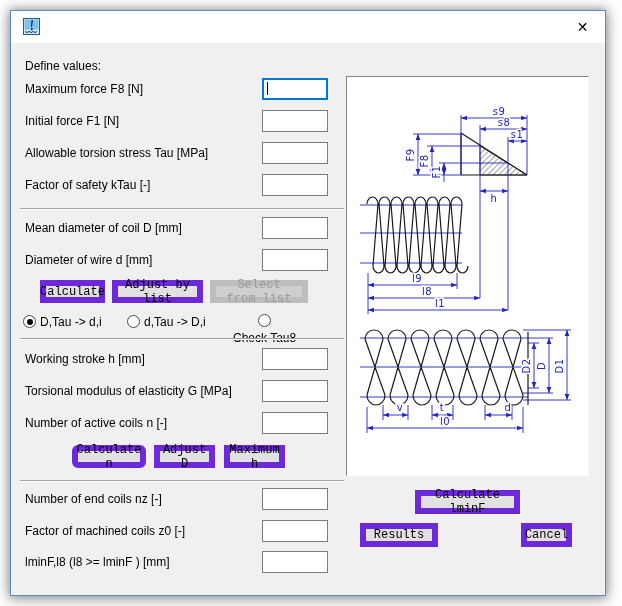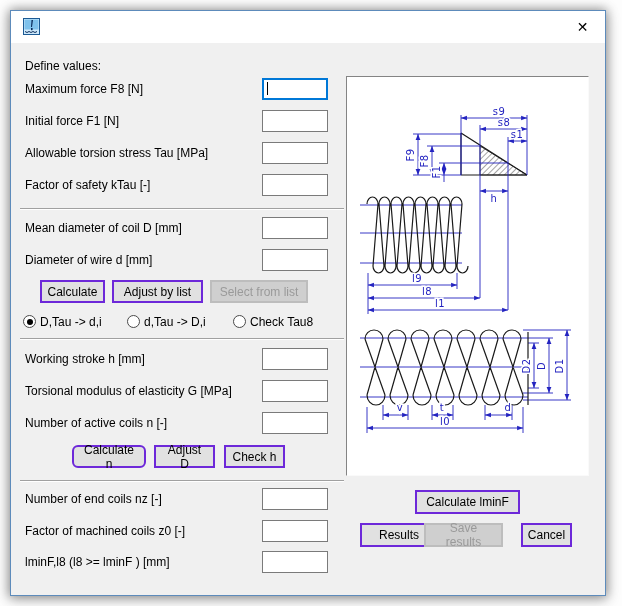--- a/index.html
+++ b/index.html
@@ -11,22 +11,22 @@
   .app-icon{position:absolute;left:12px;top:7px;width:17px;height:17px;}
   .title{position:absolute;left:37px;top:9px;font-size:12px;color:#000;white-space:nowrap;}
   .close-btn{position:absolute;right:0;top:0;width:45px;height:31px;display:flex;align-items:center;justify-content:center;
              background:transparent;border:none;font-size:14px;color:#000;padding:0;cursor:default;line-height:1;}
   .flabel{position:absolute;font-size:12px;color:#000;white-space:nowrap;line-height:16px;}
   .tbox{position:absolute;width:66px;height:22px;box-sizing:border-box;border:1px solid #7a7a7a;background:#fff;
         font-size:12px;font-family:inherit;padding:1px 3px;}
   .tbox.focus{border:2px solid #0078d7;}
   .caret{position:absolute;width:1px;height:13px;background:#000;}
   .sep{position:absolute;left:9px;width:324px;height:0;border-top:1px solid #a0a0a0;box-shadow:0 1px 0 #ffffff;}
-  .btn{position:absolute;height:23px;box-sizing:border-box;background:#e1e1e1;border:2px solid #6d28d9;
-       font-size:12px;font-family:Liberation Sans, sans-serif;color:#000;display:flex;align-items:center;justify-content:center;padding:0 6px;}
+  .btn{position:absolute;height:23px;box-sizing:border-box;background:#e1e1e1;border:6px solid #6d28d9;
+       font-size:12px;font-family:Liberation Mono, monospace;color:#000;display:flex;align-items:center;justify-content:center;padding:0 6px;}
   .btn.disabled{background:#cfcfcf;border-color:#bdbdbd;color:#9a9a9a;}
   .radio{position:absolute;top:303px;display:flex;align-items:center;gap:4px;font-size:12px;height:15px;white-space:nowrap;}
   .rb{width:13px;height:13px;border-radius:50%;border:1px solid #4a4a4a;background:#fff;box-sizing:border-box;position:relative;flex:0 0 auto;}
   .radio.selected .rb::after{content:"";position:absolute;left:2.5px;top:2.5px;width:6px;height:6px;border-radius:50%;background:#000;}
   .panel{position:absolute;left:335px;top:65px;width:243px;height:400px;box-sizing:border-box;background:#fff;
          border:1px solid;border-color:#848484 #fafafa #fafafa #848484;}
   svg .blk{stroke:#1a1a1a;stroke-width:1.2;fill:none;}
   svg .ext{stroke:#2323c0;stroke-width:0.9;fill:none;}
   svg .dim{stroke:#2323c0;stroke-width:0.9;fill:none;marker-start:url(#arw);marker-end:url(#arw);}
   svg text.dl{font-family:"DejaVu Sans",sans-serif;font-size:10px;fill:#2323c0;letter-spacing:0.5px;
@@ -76,39 +76,39 @@
   <button class="btn disabled" style="left:199px;top:269px;width:98px;">Select from list</button>
 
   <label class="radio selected" style="left:12px;">
     <span class="rb"></span>
     <span>D,Tau -&gt; d,i</span>
   </label>
   <label class="radio" style="left:116px;">
     <span class="rb"></span>
     <span>d,Tau -&gt; D,i</span>
   </label>
-  <label class="radio" style="left:222px;">
+  <label class="radio" style="left:222px;flex-direction:column;">
     <span class="rb"></span>
     <span>Check Tau8</span>
   </label>
 
   <div class="sep" style="top:327px;"></div>
 
   <div class="flabel" style="left:14px;top:340px;">Working stroke h [mm]</div>
   <input class="tbox" style="left: 251px; top: 337px;" value="">
 
   <div class="flabel" style="left:14px;top:372px;">Torsional modulus of elasticity G [MPa]</div>
   <input class="tbox" style="left: 251px; top: 369px;" value="">
 
   <div class="flabel" style="left:14px;top:404px;">Number of active coils n [-]</div>
   <input class="tbox" style="left: 251px; top: 401px;" value="">
 
   <button class="btn" style="left:61px;top:434px;width:74px;border-radius:6px;">Calculate n</button>
   <button class="btn" style="left:143px;top:434px;width:61px;">Adjust D</button>
-  <button class="btn" style="left:213px;top:434px;width:61px;">Check h</button>
+  <button class="btn" style="left:213px;top:434px;width:61px;">Maximum h</button>
 
   <div class="sep" style="top:469px;"></div>
 
   <div class="flabel" style="left:14px;top:480px;">Number of end coils nz [-]</div>
   <input class="tbox" style="left: 251px; top: 477px;" value="">
 
   <div class="flabel" style="left:14px;top:512px;">Factor of machined coils z0 [-]</div>
   <input class="tbox" style="left: 251px; top: 509px;" value="">
 
   <div class="flabel" style="left:14px;top:543px;">lminF,l8 (l8 &gt;= lminF ) [mm]</div>
@@ -176,16 +176,15 @@
       <text class="dl" x="161" y="334">d</text>
       <text class="dl" x="98" y="348">l0</text>
       <text class="dl" transform="rotate(-90 183 289)" x="183" y="289">D2</text>
       <text class="dl" transform="rotate(-90 198 289)" x="198" y="289">D</text>
       <text class="dl" transform="rotate(-90 216 289)" x="216" y="289">D1</text>
     </svg>
   </div>
 
   <button class="btn" style="left:404px;top:479px;width:105px;height:24px;">Calculate lminF</button>
   <button class="btn" style="left:349px;top:512px;width:78px;height:24px;">Results</button>
-  <button class="btn disabled" style="left:413px;top:512px;width:79px;height:24px;">Save results</button>
   <button class="btn" style="left:510px;top:512px;width:51px;height:24px;">Cancel</button>
 
 </div>
 
 </body></html>

